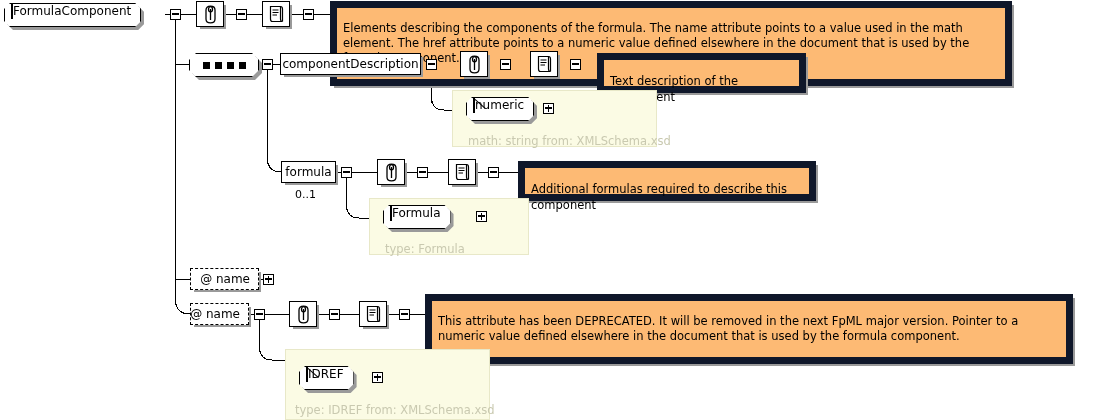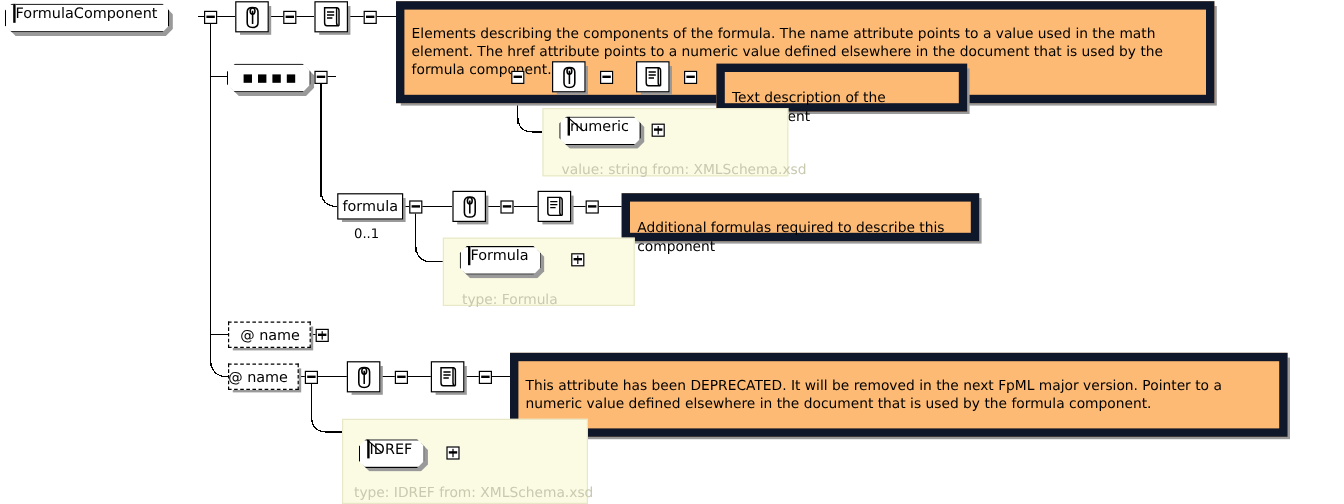--- a/index.html
+++ b/index.html
@@ -185,20 +185,23 @@
       <b></b>
         <b></b>
         <b></b>
         <b></b>
     </div>
   </div>
   <div class="tgl" style="left:262px;top:58.5px;">
     <i class="h"></i>
   </div>
 
+  <div class="node el-box shadow" style="left:280px;top:53px;width:141px;">
+    <span>componentDescription</span>
+  </div>
   <div class="tgl" style="left:426px;top:58.5px;">
     <i class="h"></i>
   </div>
   <div class="icon-box" style="left:460px;top:51px;">
     <svg width="13" height="19" viewBox="0 0 13 19">
       <path d="M6.5 1.2 C3.4 1.2 2 2.6 2 5 V14 C2 16.6 3.8 17.9 6.5 17.9 C9.2 17.9 11 16.6 11 14 V5 C11 2.6 9.6 1.2 6.5 1.2 Z" fill="none" stroke="#000" stroke-width="1.3"></path>
       <path d="M6.5 4 V15" stroke="#000" stroke-width="1.3" fill="none"></path>
       <ellipse cx="6.5" cy="4.2" rx="2" ry="2.6" fill="none" stroke="#000" stroke-width="1.3"></ellipse>
     </svg>
   </div>
@@ -224,21 +227,21 @@
     <div class="shade"></div>
     <div class="oct">
       <span class="g-simple"></span>
       <span>numeric</span>
     </div>
   </div>
   <div class="tgl" style="left:543px;top:102.5px;">
     <i class="h"></i>
       <i class="v"></i>
   </div>
-  <div class="ytype" style="left:468px;top:134px;">value: string from: XMLSchema.xsd</div>
+  <div class="ytype" style="left:468px;top:134px;">math: string from: XMLSchema.xsd</div>
 
   <div class="node el-box shadow" style="left:281px;top:161px;width:55px;">
     <span>formula</span>
   </div>
   <div class="card" style="left:295px;top:188px;">0..1</div>
   <div class="tgl" style="left:341px;top:166.5px;">
     <i class="h"></i>
   </div>
   <div class="icon-box" style="left:377px;top:159px;">
     <svg width="13" height="19" viewBox="0 0 13 19">

